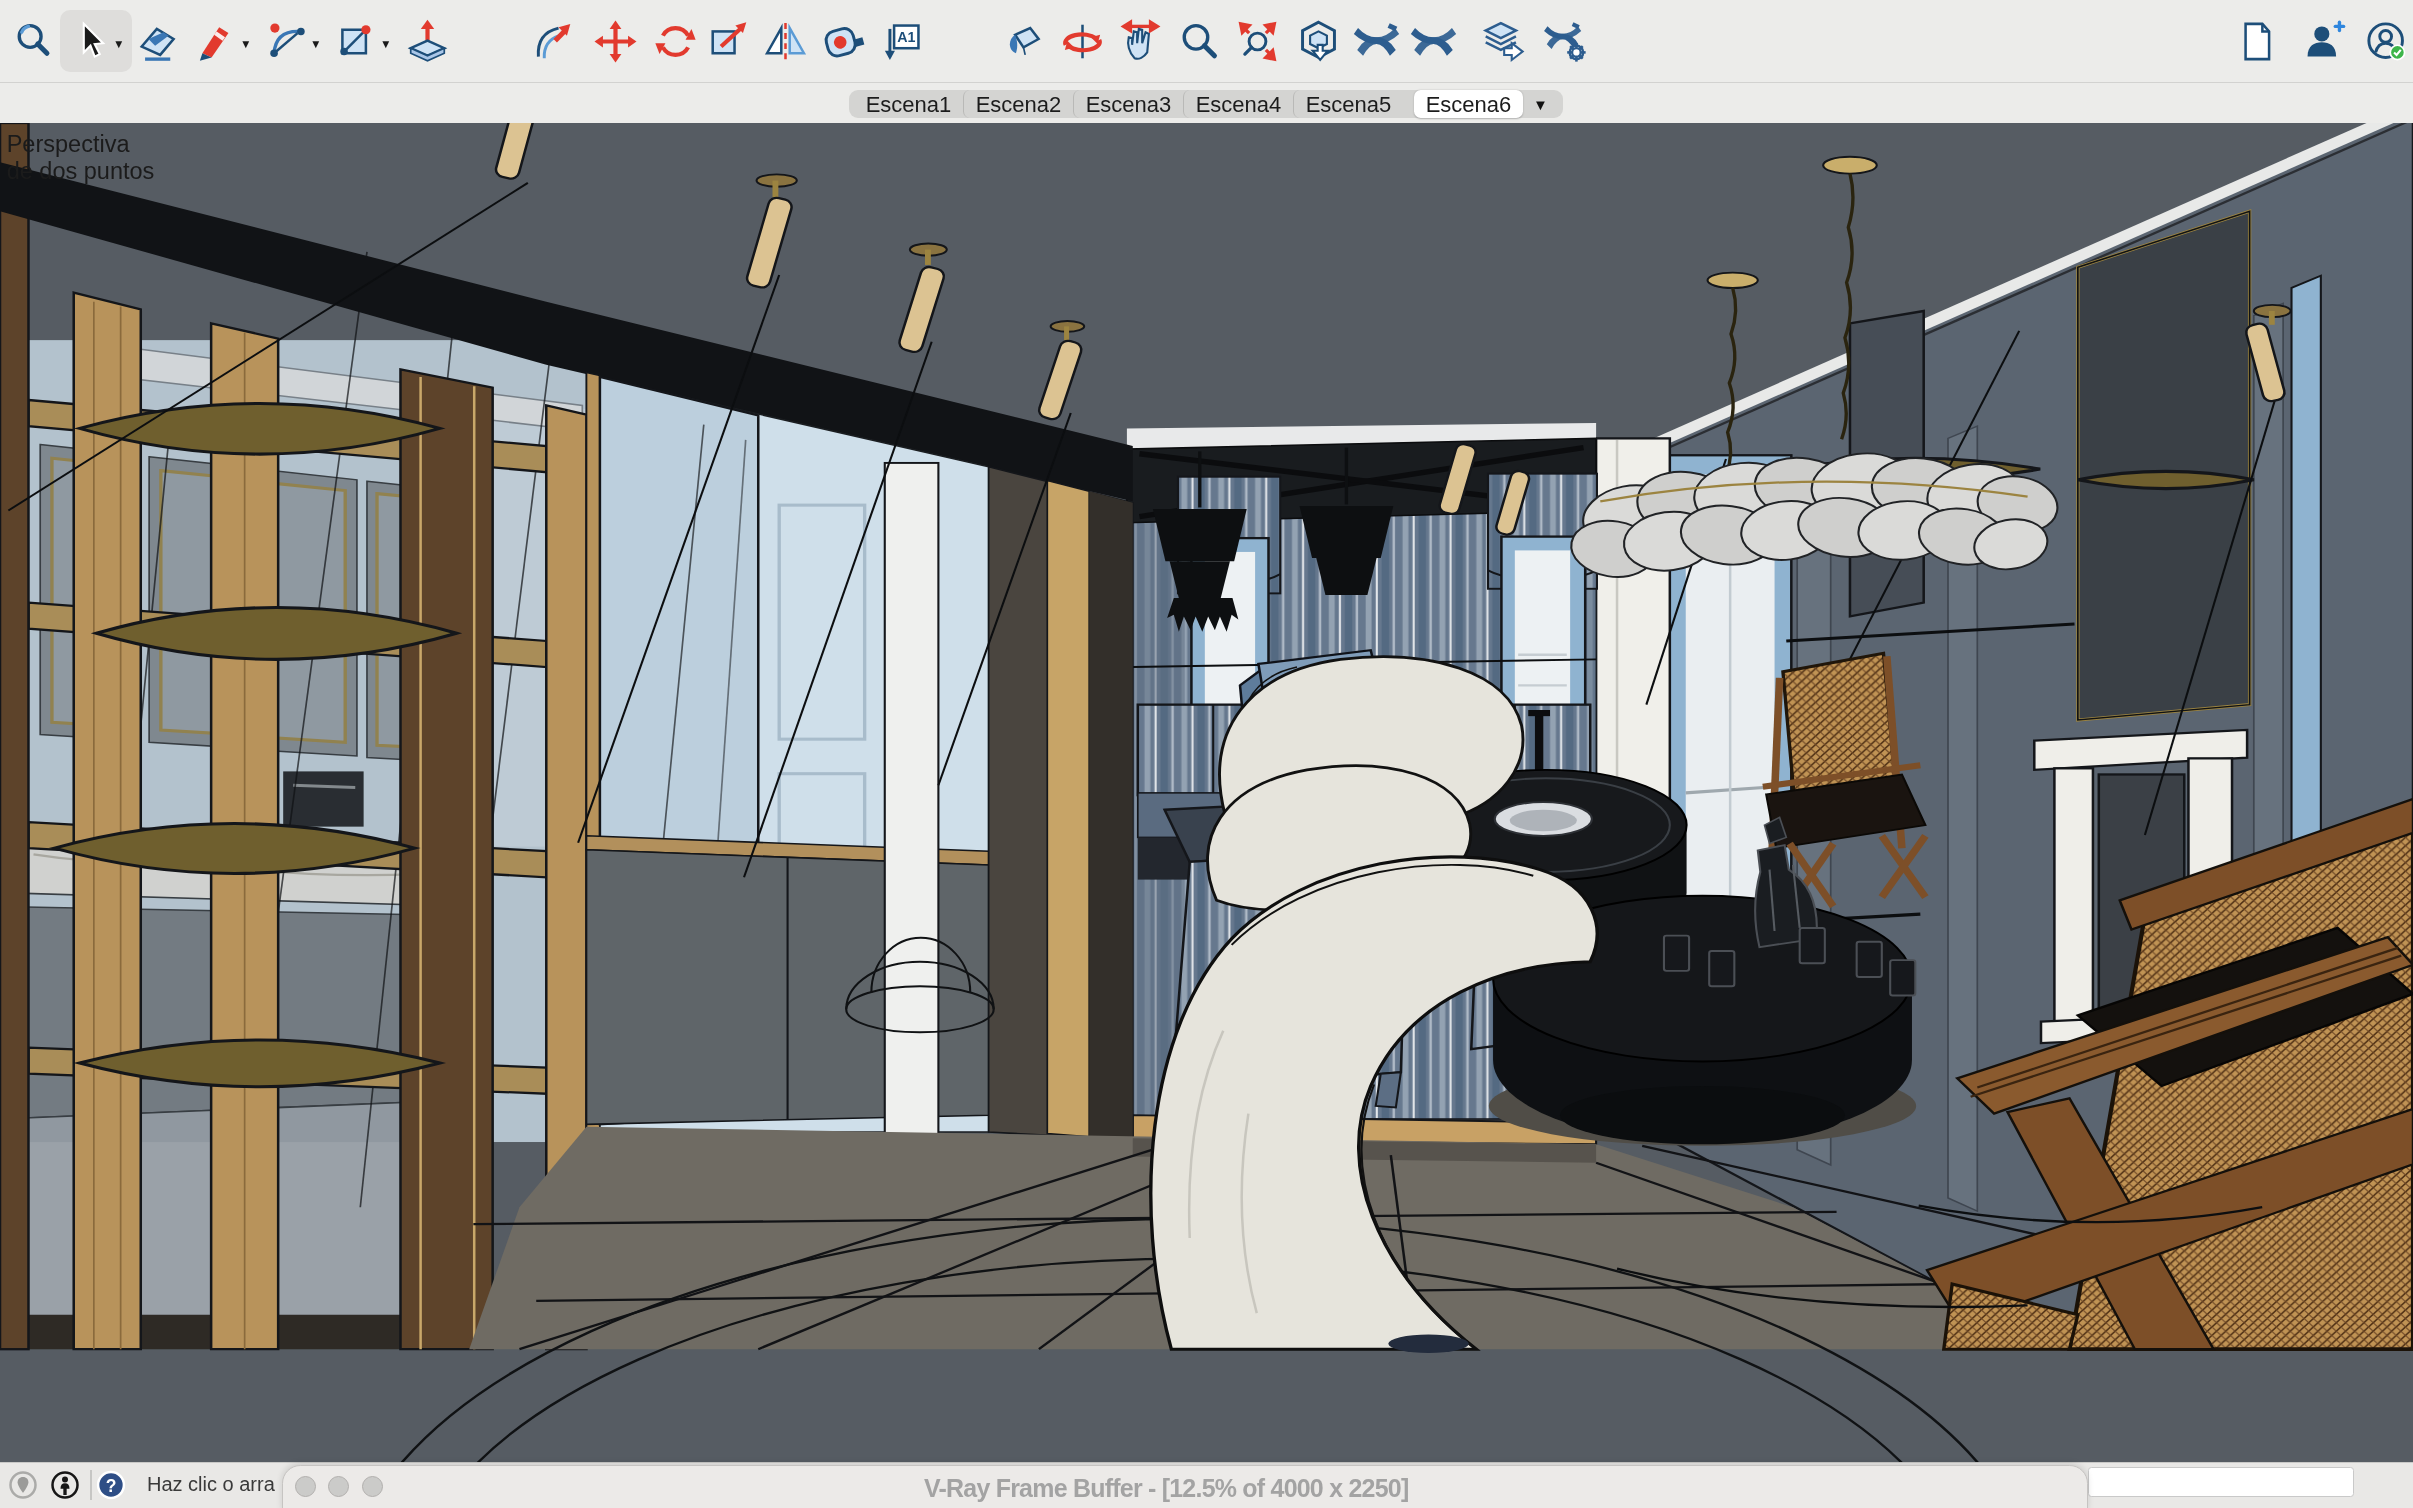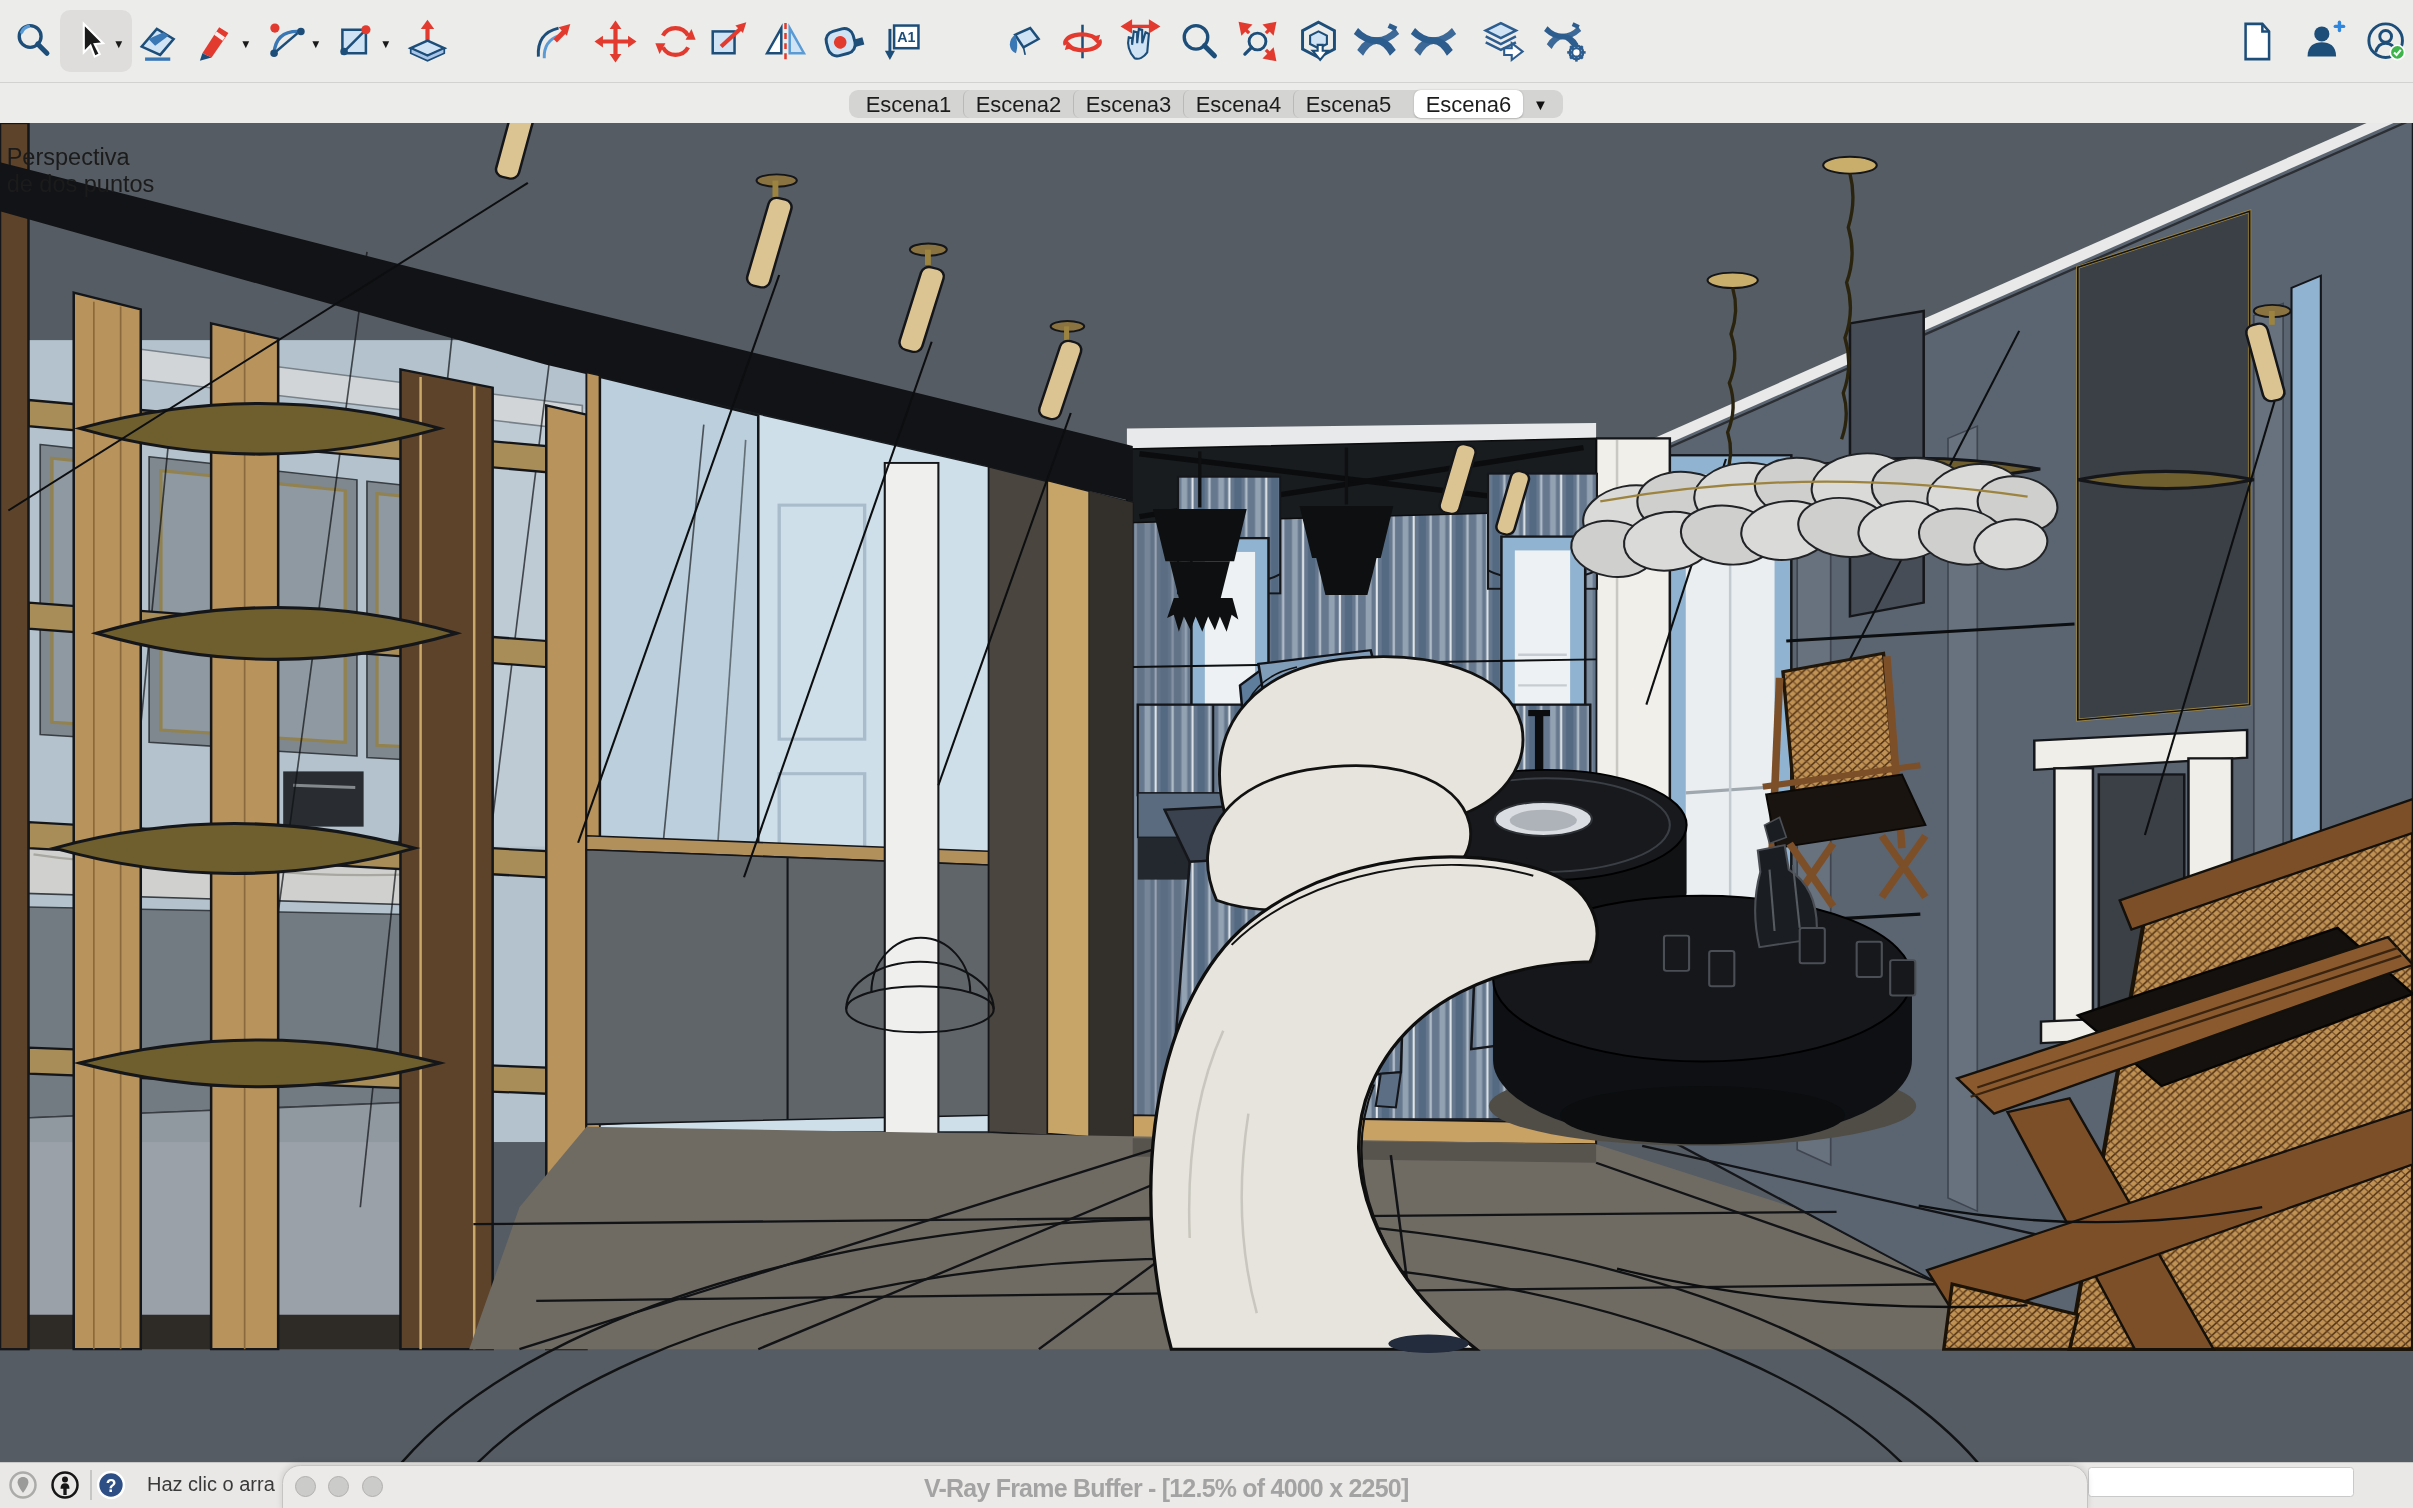--- a/index.html
+++ b/index.html
@@ -12,21 +12,21 @@
   #select-pill{position:absolute;left:60px;top:10px;width:72px;height:62px;background:#DEDDDB;border-radius:10px;}
   
   #tabbar{position:absolute;left:0;top:84px;width:2413px;height:39px;background:var(--toolbar-bg,#ECECEA);border-bottom:1.7px solid var(--tabbar-line,#ABABA9);}
   #tabstrip{position:absolute;left:849px;top:5.9px;height:28.5px;background:#D4D4D2;border-radius:9px;display:flex;align-items:center;padding:0 5px;}
   .tab{font-size:22px;color:#1c1c1c;padding:1.7px 11.7px;white-space:nowrap;border-radius:6.7px;line-height:25px;}
   .tab.sep{border-left:1.7px solid #B9B9B7;}
   .tab.active{background:#FFFFFF;box-shadow:0 0.8px 1.7px rgba(0,0,0,.25);margin-left:11px;}
   #tab-overflow{font-size:15px;color:#111;padding:0 10px;}
   
   #viewport{position:absolute;left:0;top:123px;width:2413px;height:1339px;background:var(--ceiling,#565C63);}
-  #view-label{position:absolute;left:6.7px;top:21px;color:#1b1b1b;font-size:23.5px;line-height:27px;z-index:5;}
+  #view-label{position:absolute;left:6.7px;top:8px;color:#1b1b1b;font-size:23.5px;line-height:27px;z-index:5;}
   
   #statusbar{position:absolute;left:0;top:1462px;width:2413px;height:46px;background:var(--status-bg,#E9E8E6);border-top:1.7px solid #C9C9C7;box-sizing:border-box;}
   .sicon{position:absolute;top:6.7px;width:30px;height:30px;}
   #status-sep{position:absolute;left:90px;top:6.7px;width:1.7px;height:30px;background:#C6C6C4;}
   #hint{position:absolute;left:147px;top:10px;font-size:20px;color:var(--hint-text,#3A3A3A);}
   #measure-box{position:absolute;left:2088px;top:4.2px;width:266px;height:30px;background:#fff;border:1.7px solid #C9C9C9;border-radius:3.4px;box-sizing:border-box;font-size:20px;color:#222;padding:1.7px 6.7px;}
   
   #vfb{position:absolute;left:282px;top:1465px;width:1804px;height:44px;background:var(--vfb-bg,#ECEAE8);border:0.8px solid #C6C4C2;border-radius:18.4px 18.4px 0 0;box-shadow:0 -1.7px 6.7px rgba(0,0,0,.12);}
   .dot{position:absolute;top:10px;width:21px;height:21px;border-radius:50%;background:#CBCBC9;border:1.3px solid #B2B0AE;box-sizing:border-box;}
   #vfb-title{position:absolute;left:641px;top:6.7px;font-size:26px;font-weight:700;letter-spacing:-0.8px;color:var(--vfb-title,#A3A3A3);transform:scaleX(.96);transform-origin:left;}

